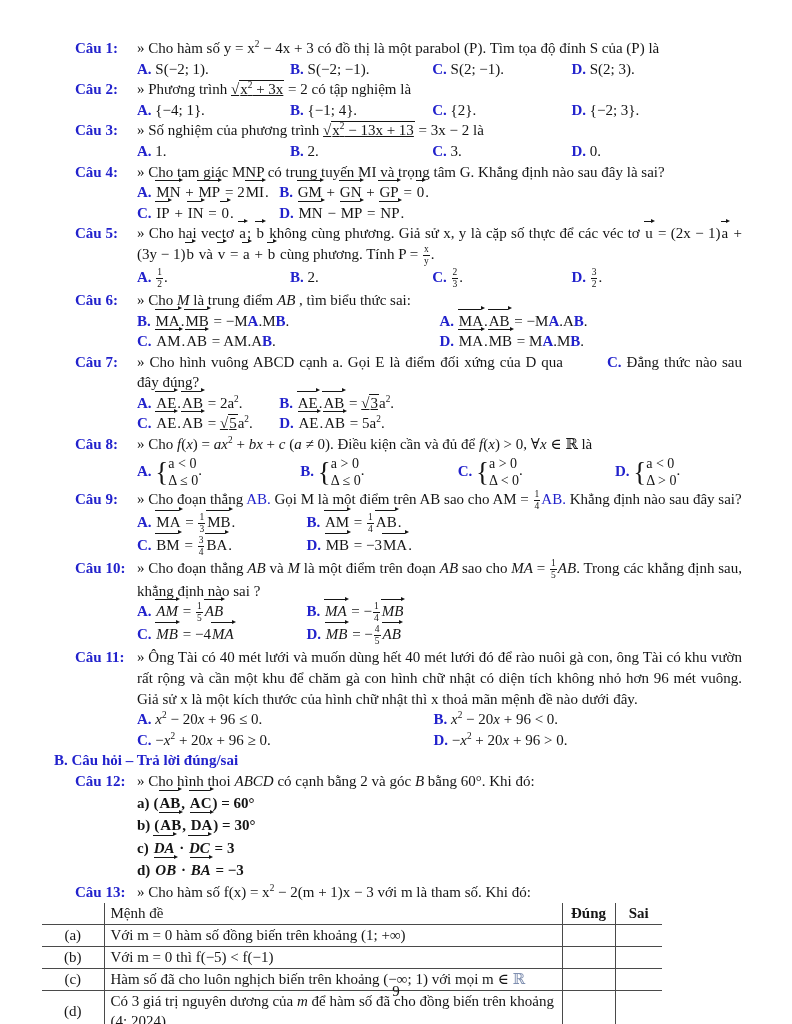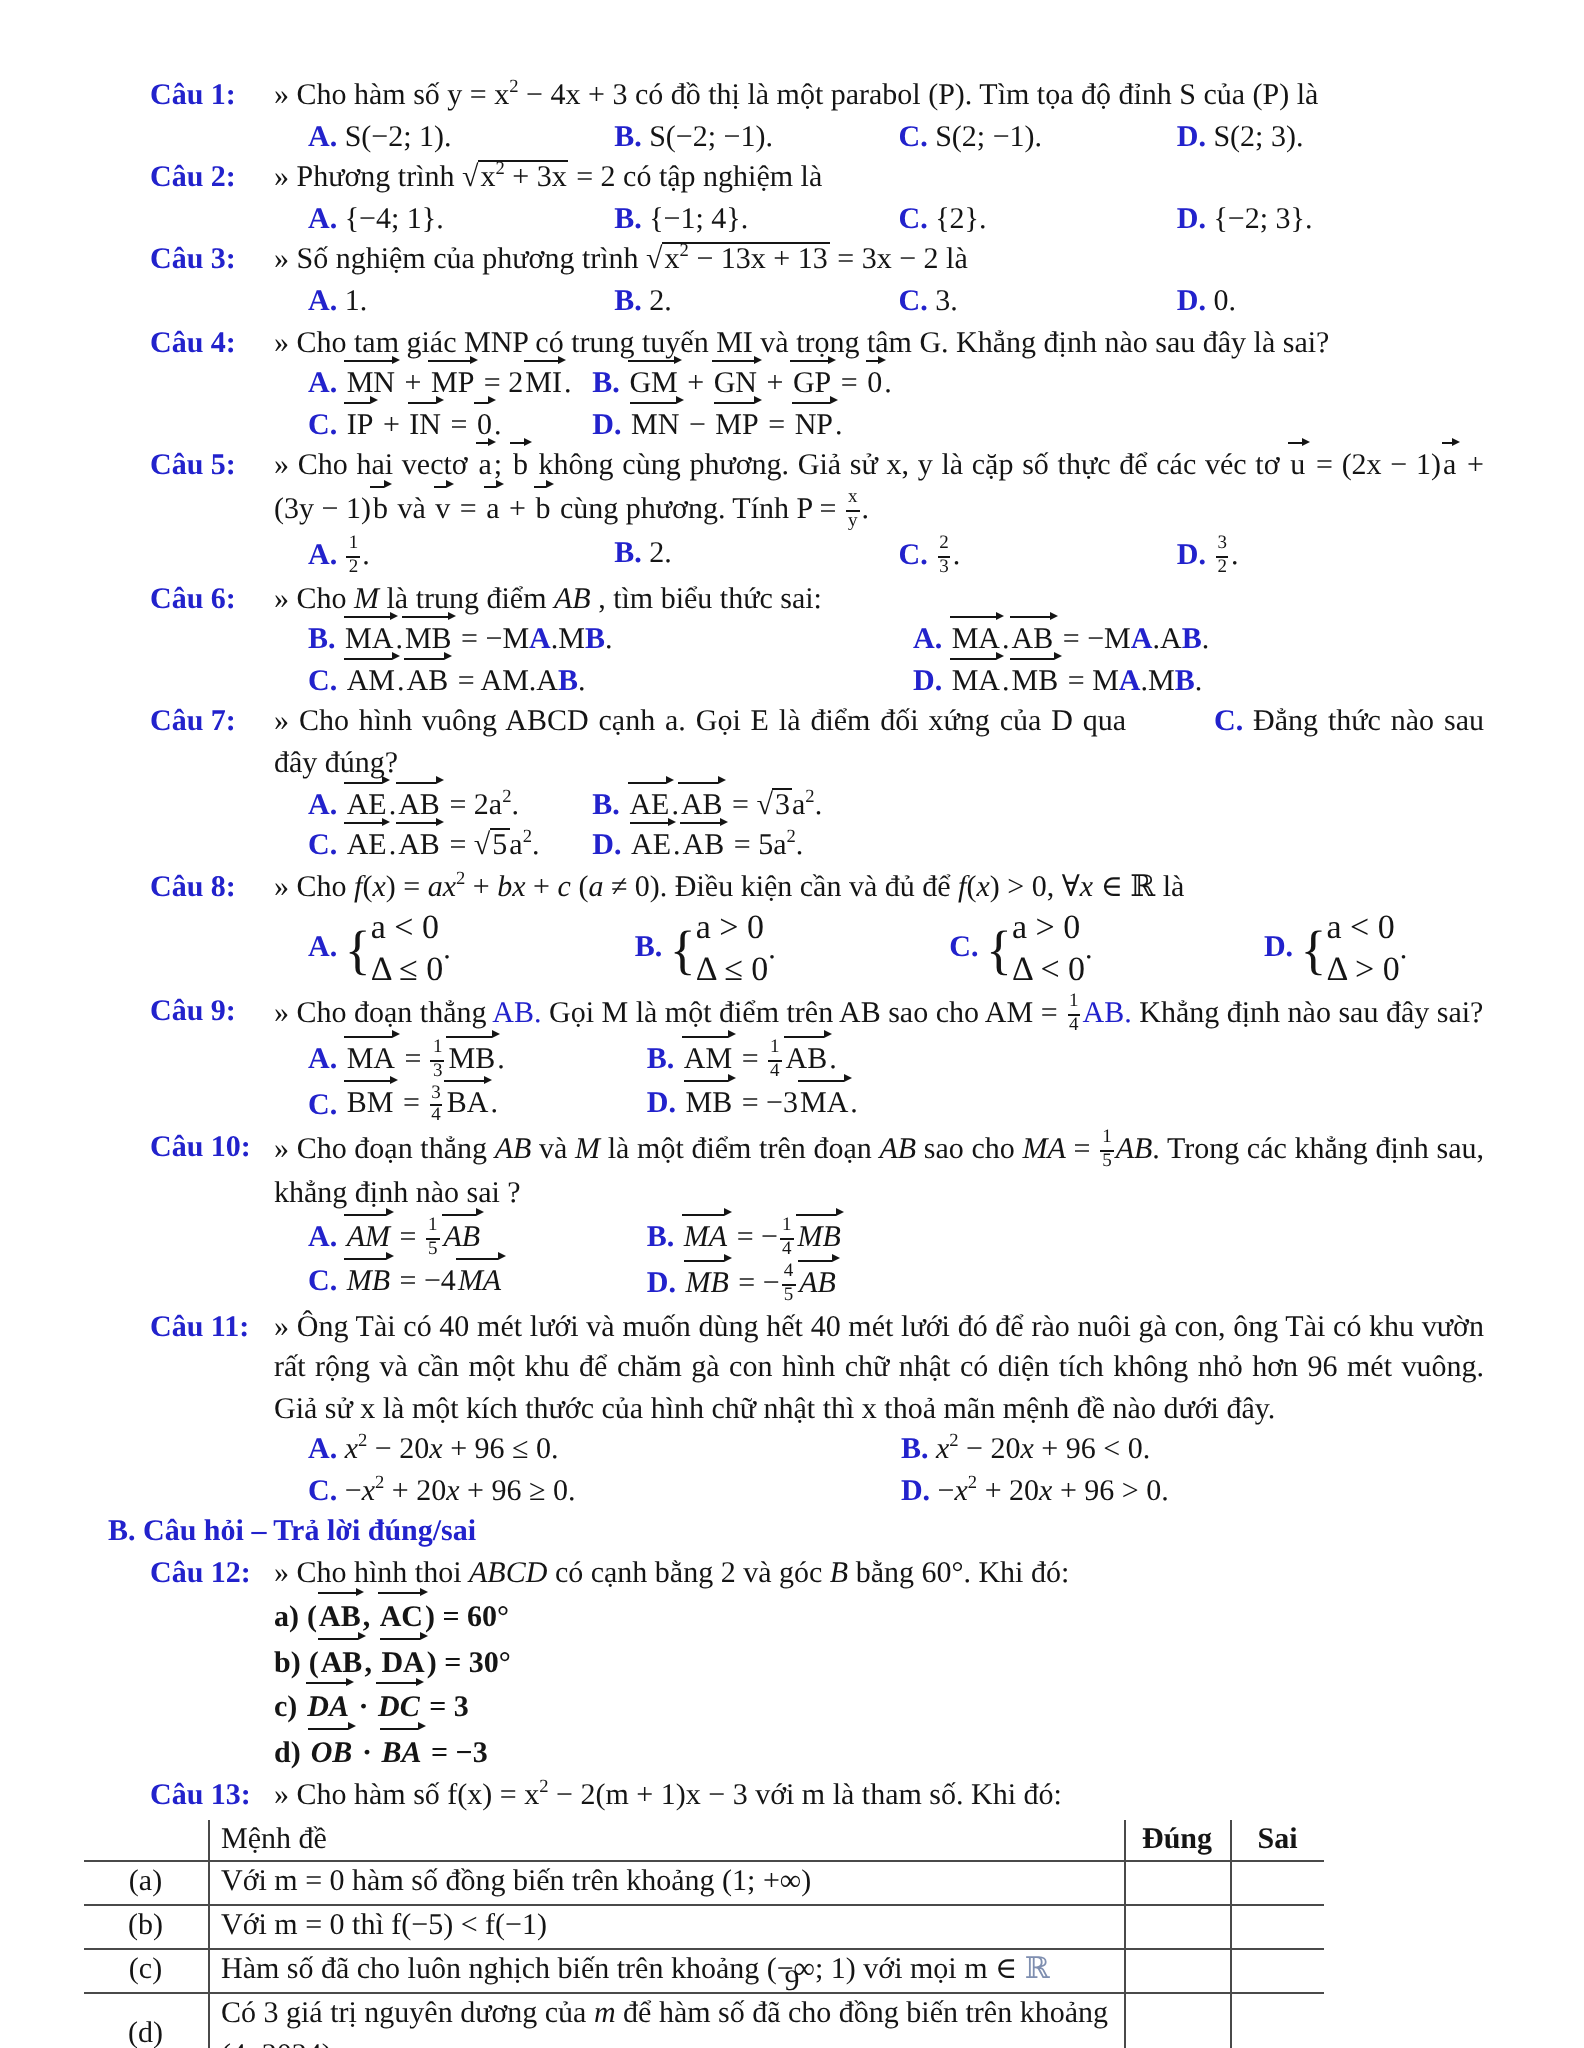--- a/index.html
+++ b/index.html
@@ -10,38 +10,38 @@
   .qlabel{flex:0 0 62px;font-weight:bold;color:var(--blue);line-height:20.6px;}
   .qbody{flex:1;min-width:0;}
   .stem{text-align:justify;line-height:20.6px;}
   .opts{display:grid;line-height:20.6px;}
   .cols4 {grid-template-columns:25.3% 23.5% 23% auto;}
   .cols4b{grid-template-columns:27% 26% 26% auto;}
   .cols2a{grid-template-columns:23.5% auto;}
   .cols2b{grid-template-columns:28% auto;}
   .cols2w{grid-template-columns:50% auto;}
   .cols2x{grid-template-columns:49% auto;}
-  .opt{white-space:nowrap;margin-left:17px;}
+  .opt{white-space:nowrap;}
   .ok{font-weight:bold;color:var(--blue);}
   .bl{color:var(--blue);font-weight:bold;}
   .blu{color:var(--blue);}
   .gr{color:#7f8fb0;}
   sup{font-size:0.62em;line-height:0;}
   i{font-style:italic;}
   .vec{position:relative;display:inline-block;padding:0 1px;}
   .vec::before{content:'';position:absolute;left:0;right:3px;top:-2px;border-top:1.2px solid currentColor;}
   .vec::after{content:'';position:absolute;right:-1px;top:-4.5px;width:0;height:0;border-left:4px solid currentColor;border-top:2.5px solid transparent;border-bottom:2.5px solid transparent;}
   .fr{display:inline-flex;flex-direction:column;text-align:center;vertical-align:middle;font-size:9.5px;line-height:1.15;margin:0 1px;}
   .fr .fn{border-bottom:1px solid currentColor;padding:0 1px;}
   .fr .fd{padding:0 1px;}
-  .sq{white-space:nowrap;}
+  .sq{white-space:nowrap;text-decoration:underline;}
   .sq .rd{border-top:1.2px solid #151515;padding:0 1px;}
   .cs{display:inline-flex;align-items:center;vertical-align:middle;}
   .cb{font-size:27px;line-height:0.9;font-weight:400;}
-  .cc{display:inline-flex;flex-direction:column;line-height:1.22;font-size:17px;}
+  .cc{display:inline-flex;flex-direction:column;line-height:1.22;font-size:14px;}
   .gap{display:inline-block;width:44px;}
   .secb{font-weight:bold;color:var(--blue);margin-left:12px;line-height:21px;}
   .items{line-height:22.5px;font-weight:bold;}
   .item{white-space:nowrap;}
   .ik{margin-right:4px;}
   table.tf{border-collapse:collapse;width:620px;margin-top:1px;table-layout:fixed;}
   .tf td{padding:0px 6px;line-height:20.8px;vertical-align:top;overflow:hidden;margin-top:11px;}
   .tf td+td{border-left:1px solid #4a4a4a;}
   .tf tr+tr td{border-top:1px solid #4a4a4a;}
   .tf td.c1{text-align:center;vertical-align:middle;}

